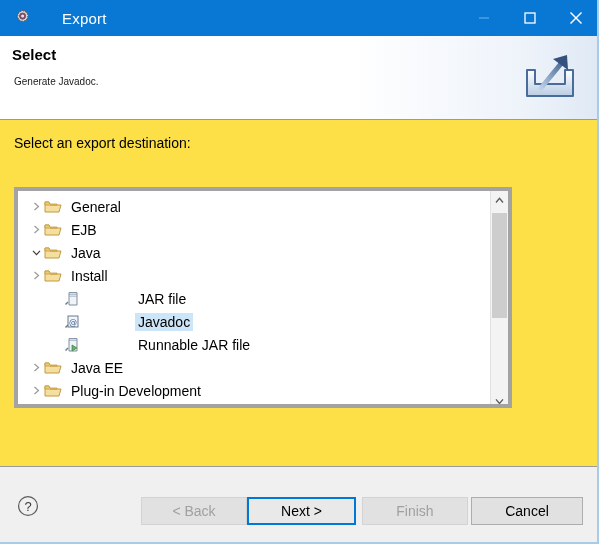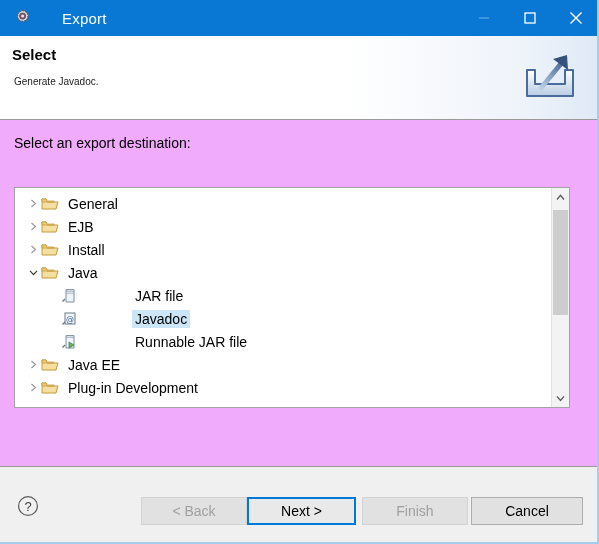--- a/index.html
+++ b/index.html
@@ -89,21 +89,21 @@
     position: absolute;
     right: 16px; top: 10px;
     width: 62px; height: 62px;
   }
 
   
   #body {
     position: absolute;
     left: 0; top: 120px;
     width: 597px; height: 347px;
-    background: #f0abfc;
+    background: #fde047;
     border-bottom: 1px solid #9a9a9a;
     box-sizing: border-box;
   }
   #dest-label {
     position: absolute;
     left: 14px; top: 15px;
     font-size: 14px;
     color: #000000;
   }
   #filter-input {
@@ -117,23 +117,23 @@
     font-size: 14px;
     color: #777777;
     padding: 0 6px;
     outline: none;
   }
   #filter-input::placeholder { color: #7a7a7a; opacity: 1; }
 
   #tree-wrap {
     position: absolute;
     left: 14px; top: 67px;
-    width: 556px; height: 221px;
-    box-sizing: border-box;
-    border: 1px solid #a3a3a3;
+    width: 498px; height: 221px;
+    box-sizing: border-box;
+    border: 4px solid #a3a3a3;
     background: #ffffff;
     overflow: hidden;
   }
   #tree {
     position: absolute;
     left: 0; top: 0;
     width: 548px; height: 219px;
     padding-top: 4px;
     box-sizing: border-box;
   }
@@ -331,45 +331,45 @@
                 <path d="M1 3 L1 13 L15 13 L17 6 L6 6 L5 3 Z" fill="#f5dfa0" stroke="#c39a3d" stroke-width="1"></path>
                 <path d="M1 3 L5 3 L6 5 L13 5 L13 6 L5.6 6 L1 6 Z" fill="#eccb77" stroke="#c39a3d" stroke-width="0.8"></path>
               </svg>
           </span>
           <span class="tlabel">EJB</span>
         </div>
 
         <div class="trow">
           <span class="twist">
             <svg width="9" height="9" viewBox="0 0 9 9">
+                <polyline points="1,2.8 4.5,6.6 8,2.8" fill="none" stroke="#3c3c3c" stroke-width="1.2"></polyline>
+              </svg>
+          </span>
+          <span class="ticon">
+            <svg width="18" height="15" viewBox="0 0 18 15">
+                <path d="M1 3 L1 13 L15 13 L17 6 L6 6 L5 3 Z" fill="#f5dfa0" stroke="#c39a3d" stroke-width="1"></path>
+                <path d="M1 3 L5 3 L6 5 L13 5 L13 6 L5.6 6 L1 6 Z" fill="#eccb77" stroke="#c39a3d" stroke-width="0.8"></path>
+              </svg>
+          </span>
+          <span class="tlabel">Java</span>
+        </div>
+
+        <div class="trow">
+          <span class="twist">
+            <svg width="9" height="9" viewBox="0 0 9 9">
                 <polyline points="2.5,1 6.5,4.5 2.5,8" fill="none" stroke="currentColor" stroke-width="1.2"></polyline>
               </svg>
           </span>
           <span class="ticon">
             <svg width="18" height="15" viewBox="0 0 18 15">
                 <path d="M1 3 L1 13 L15 13 L17 6 L6 6 L5 3 Z" fill="#f5dfa0" stroke="#c39a3d" stroke-width="1"></path>
                 <path d="M1 3 L5 3 L6 5 L13 5 L13 6 L5.6 6 L1 6 Z" fill="#eccb77" stroke="#c39a3d" stroke-width="0.8"></path>
               </svg>
           </span>
           <span class="tlabel">Install</span>
-        </div>
-
-        <div class="trow">
-          <span class="twist">
-            <svg width="9" height="9" viewBox="0 0 9 9">
-                <polyline points="1,2.8 4.5,6.6 8,2.8" fill="none" stroke="#3c3c3c" stroke-width="1.2"></polyline>
-              </svg>
-          </span>
-          <span class="ticon">
-            <svg width="18" height="15" viewBox="0 0 18 15">
-                <path d="M1 3 L1 13 L15 13 L17 6 L6 6 L5 3 Z" fill="#f5dfa0" stroke="#c39a3d" stroke-width="1"></path>
-                <path d="M1 3 L5 3 L6 5 L13 5 L13 6 L5.6 6 L1 6 Z" fill="#eccb77" stroke="#c39a3d" stroke-width="0.8"></path>
-              </svg>
-          </span>
-          <span class="tlabel">Java</span>
         </div>
 
         <div class="trow child">
           <span class="ticon">
             <svg width="18" height="16" viewBox="0 0 18 16">
               <path d="M5 3 L13 3 L13 14 L5 14 Z" fill="#eef4fa" stroke="#7f8fa0" stroke-width="1"></path>
               <path d="M5 3 L5 1.6 L13 1.6 L13 3" fill="#dde7f2" stroke="#7f8fa0" stroke-width="1"></path>
               <line x1="5" y1="5.2" x2="13" y2="5.2" stroke="#9aa8b8" stroke-width="0.8"></line>
               <line x1="1.5" y1="13.5" x2="4" y2="11" stroke="#6b7b8c" stroke-width="1.4"></line>
             </svg>

